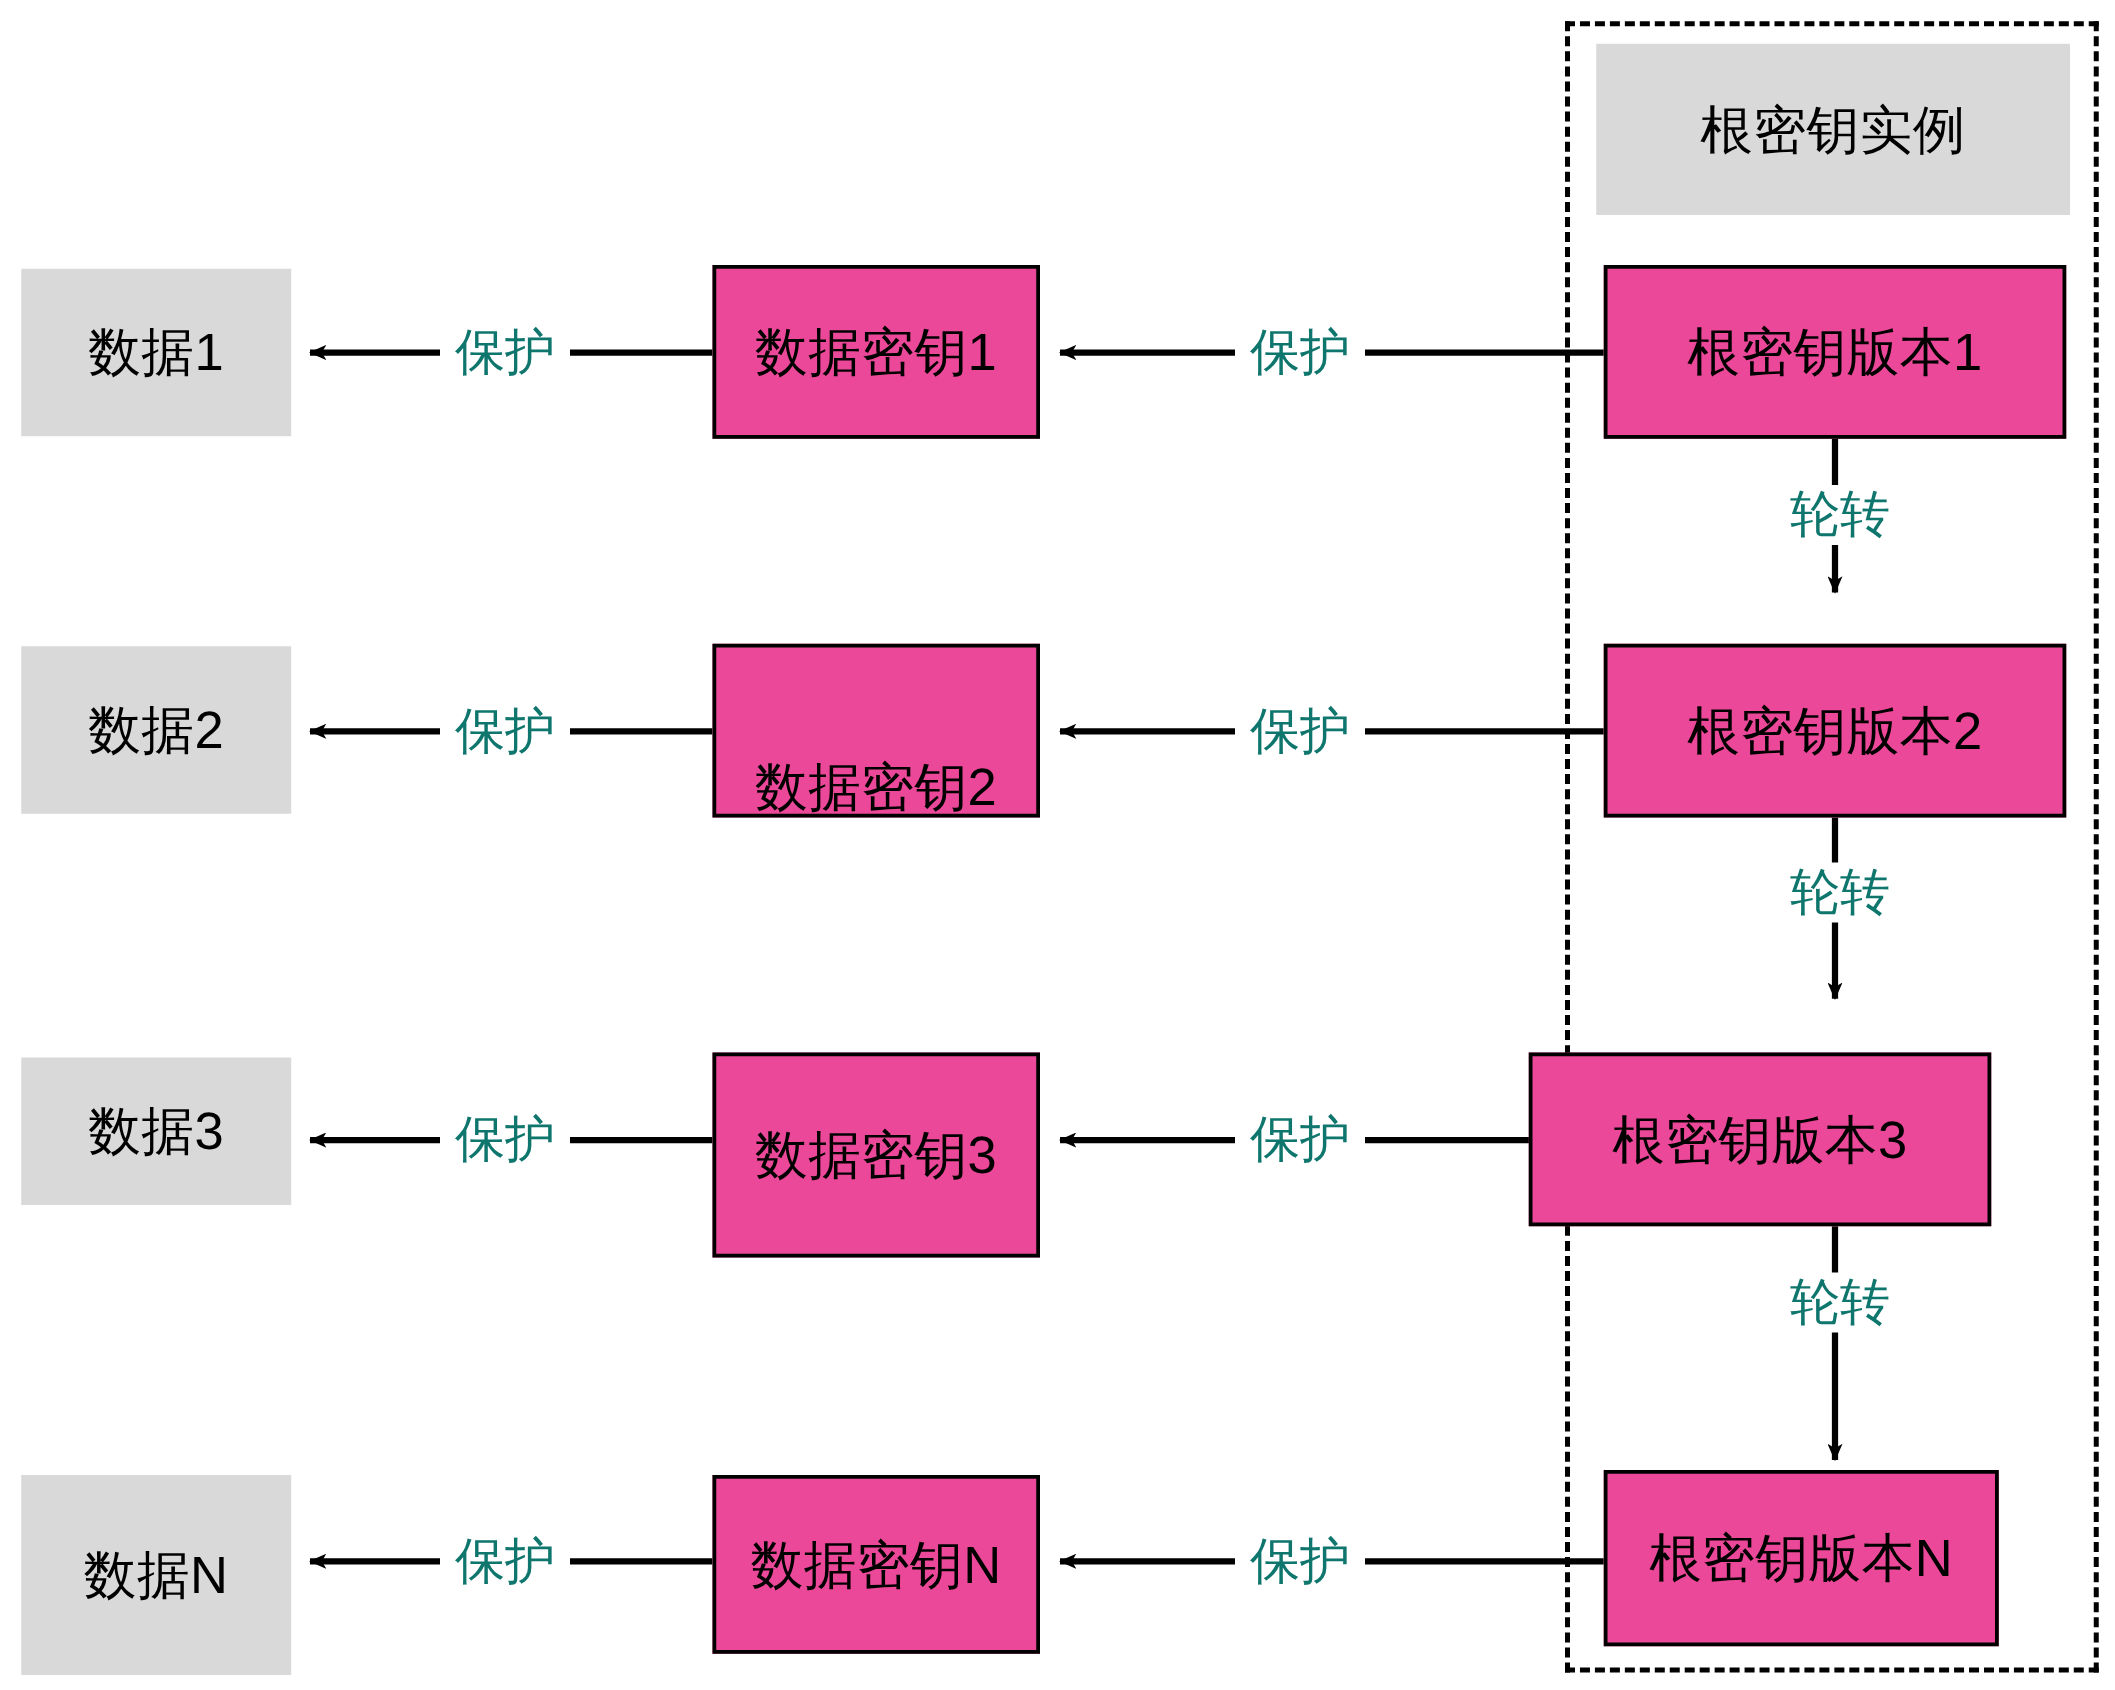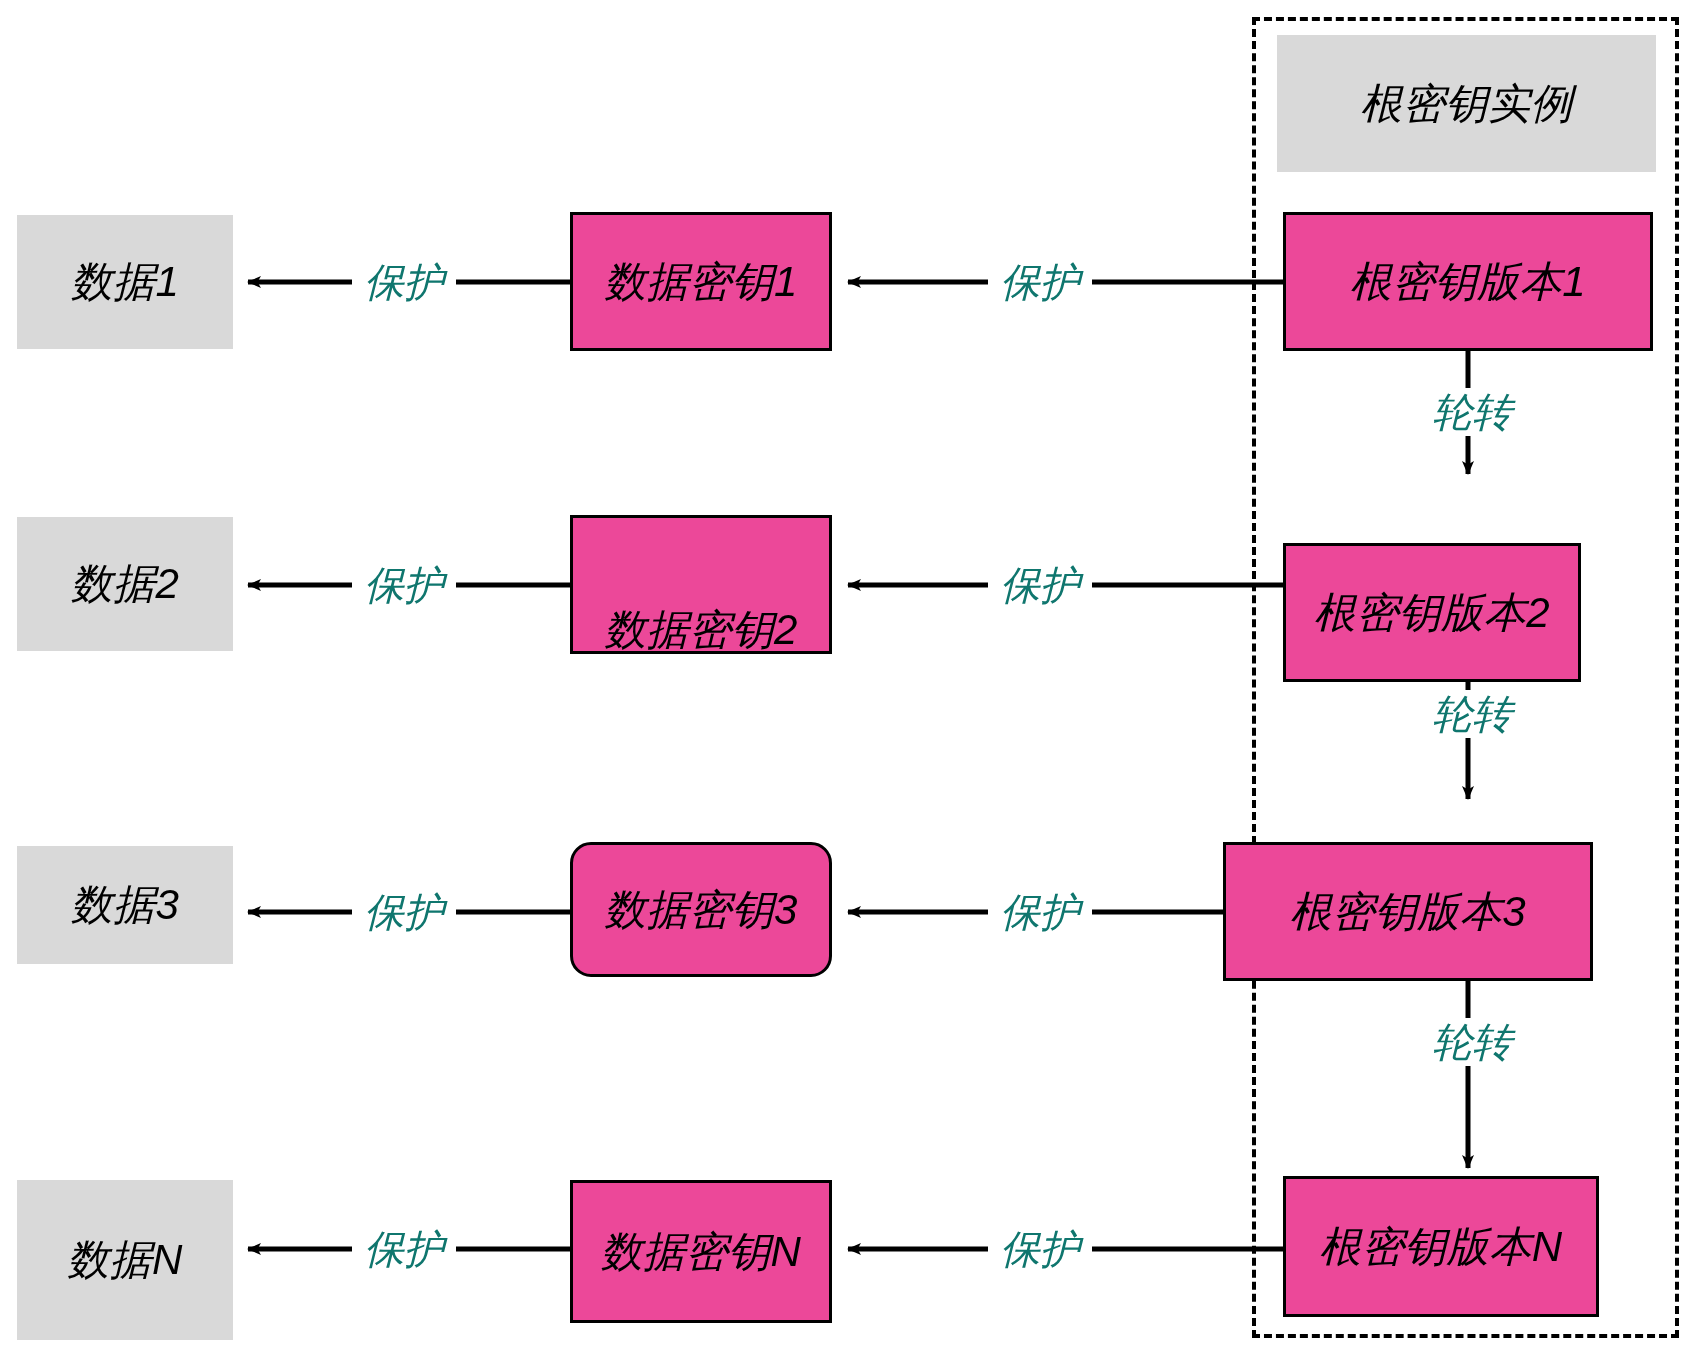--- a/index.html
+++ b/index.html
@@ -9,21 +9,20 @@
   }
   body {
     font-family: "Liberation Sans", "DejaVu Sans", sans-serif;
   }
   #stage {
     position: relative;
     width: 1692px;
     height: 1352px;
     background: #ffffff;
     overflow: hidden;
-    font-style: italic;
   }
   svg.layer {
     position: absolute;
     left: 0;
     top: 0;
     width: 1692px;
     height: 1352px;
   }
   .node {
     position: absolute;
@@ -128,34 +127,34 @@
   </div>
   <div class="edge-label" style="left:352px; top:561px; width:104px; height:48px;">
     <span>保护</span>
   </div>
   <div class="node node-key" style="left:570px; top:515px; width:262px; height:139px;align-items:flex-end;">
     <span>数据密钥2</span>
   </div>
   <div class="edge-label" style="left:988px; top:561px; width:104px; height:48px;">
     <span>保护</span>
   </div>
-  <div class="node node-key" style="left:1283px; top:543px; width:298px; height:139px;">
+  <div class="node node-key" style="left:1283px; top:515px; width:370px; height:139px;">
     <span>根密钥版本2</span>
   </div>
   <div class="edge-label" style="left:1420px; top:690px; width:104px; height:48px;">
     <span>轮转</span>
   </div>
 
   <div class="node node-data" style="left:17px; top:846px; width:216px; height:118px;">
     <span>数据3</span>
   </div>
   <div class="edge-label" style="left:352px; top:888px; width:104px; height:48px;">
     <span>保护</span>
   </div>
-  <div class="node node-key" style="left:570px; top:842px; width:262px; height:135px;border-radius:21px;">
+  <div class="node node-key" style="left:570px; top:842px; width:262px; height:164px;">
     <span>数据密钥3</span>
   </div>
   <div class="edge-label" style="left:988px; top:888px; width:104px; height:48px;">
     <span>保护</span>
   </div>
   <div class="node node-key" style="left:1223px; top:842px; width:370px; height:139px;">
     <span>根密钥版本3</span>
   </div>
   <div class="edge-label" style="left:1420px; top:1018px; width:104px; height:48px;">
     <span>轮转</span>

